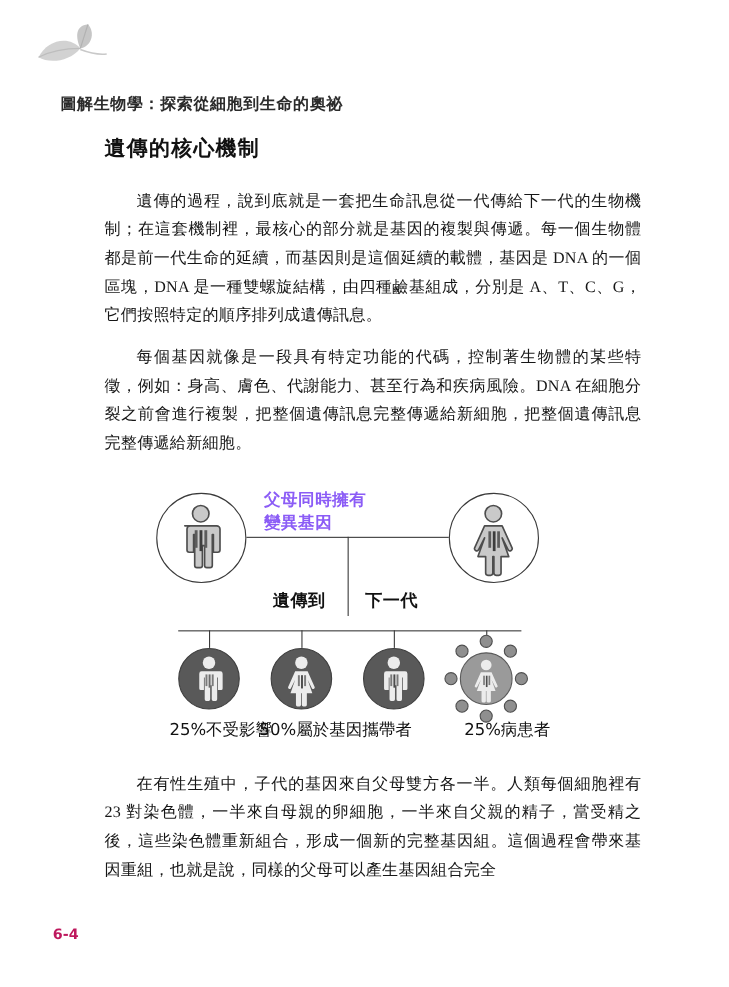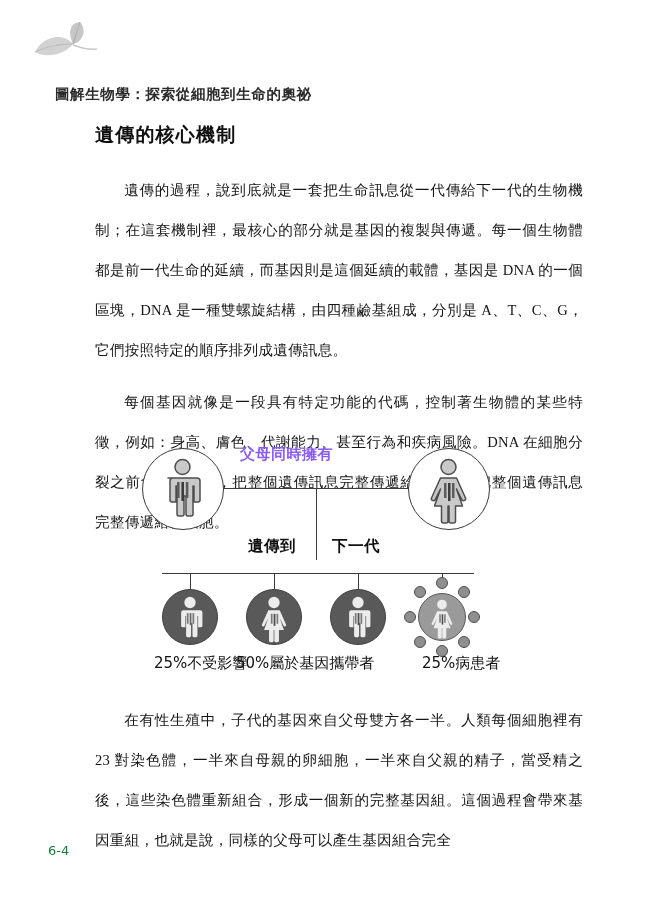--- a/index.html
+++ b/index.html
@@ -56,21 +56,21 @@
   .section-title {
     font-size: 19px;
     font-weight: bold;
     letter-spacing: 1.2px;
     color: #111111;
     margin: 0 0 22px 0;
     font-family: "DejaVu Sans", "Liberation Sans", sans-serif;
   }
   .para {
     font-size: 14.6px;
-    line-height: 40px;
+    line-height: 26px;
     text-align: justify;
     text-justify: inter-ideograph;
     text-indent: 2em;
     margin: 0 0 12px 0;
     color: #161616;
     letter-spacing: 0.25px;
   }
 
   
   .figure {
@@ -200,22 +200,22 @@
     left: 95px;
     top: 700px;
     width: 488px;
   }
 
   .page-number {
     position: absolute;
     left: 48px;
     top: 843px;
     font-size: 13px;
-    font-weight: normal;
-    color: #15803d;
+    font-weight: bold;
+    color: #be185d;
     font-family: "DejaVu Sans", "Liberation Sans", sans-serif;
   }
 
   svg { display: block; }
 </style>
 </head>
 <body>
 
 <div class="page">
 
@@ -255,20 +255,21 @@
         <circle cx="39.5" cy="18" r="7.5" fill="#c9c9c9" stroke="#4d4d4d" stroke-width="1.5"></circle>
         <path d="M39.5 29 h8 l9 20 a2 2 0 0 1 -3.4 2 l-5.6 -11 l6 17 h-7 v15 a2 2 0 0 1 -2 2 h-2.5 a2 2 0 0 1 -2 -2 v-15 h-1 v15 a2 2 0 0 1 -2 2 h-2.5 a2 2 0 0 1 -2 -2 v-15 h-7 l6 -17 l-5.6 11 a2 2 0 0 1 -3.4 -2 l9 -20 z" fill="#c9c9c9" stroke="#4d4d4d" stroke-width="1.5" stroke-linejoin="round"></path>
         <rect x="35" y="34" width="2.5" height="15" fill="#5c5c5c"></rect>
         <rect x="39" y="34" width="2.5" height="18" fill="#3d3d3d"></rect>
         <rect x="43" y="34" width="2.5" height="15" fill="#5c5c5c"></rect>
       </svg>
     </div>
 
     <div class="fig-center-label">
       <div>父母同時擁有</div>
+      <div>變異基因</div>
     </div>
 
     <div class="h-connector"></div>
     <div class="v-connector"></div>
 
     <div class="mid-label left-lab">遺傳到</div>
     <div class="mid-label right-lab">下一代</div>
 
     <div class="bus-line"></div>
     <div class="drop" style="left:70px;"></div>

